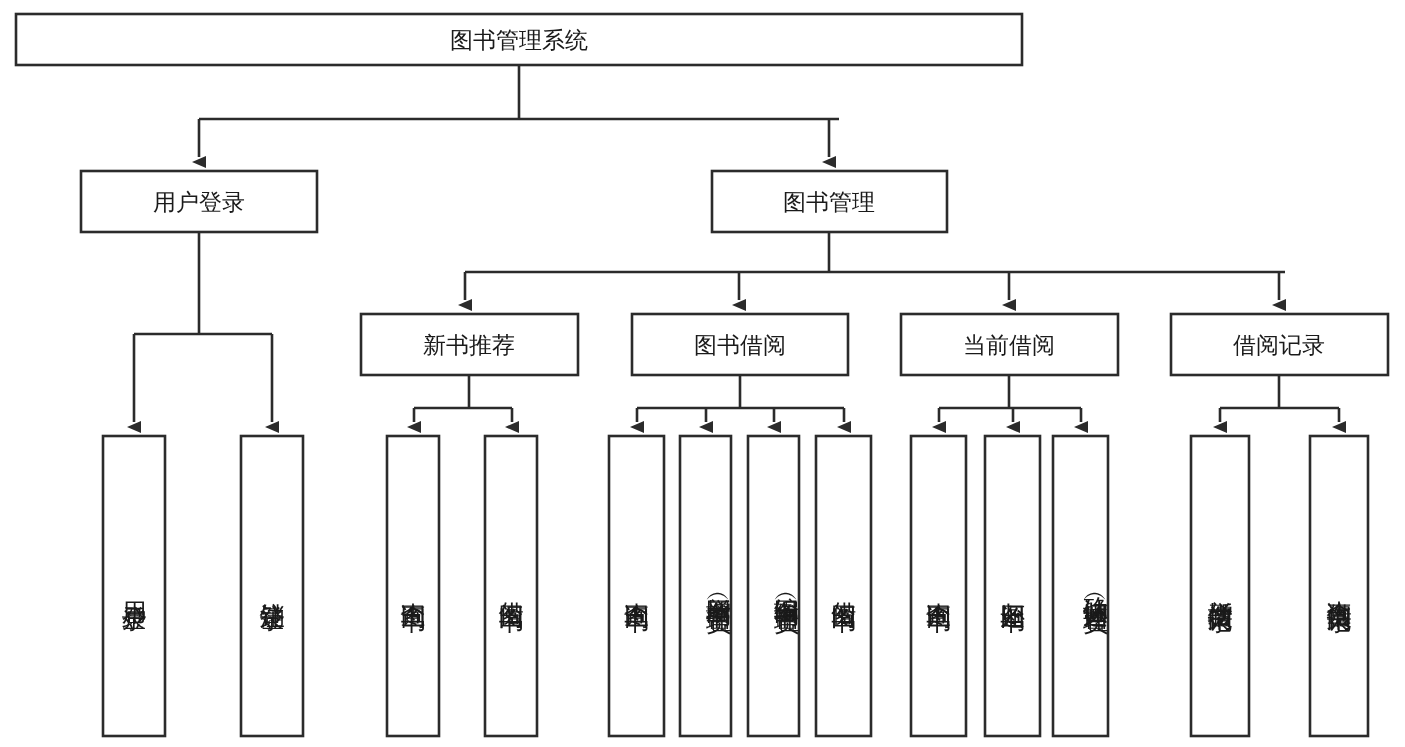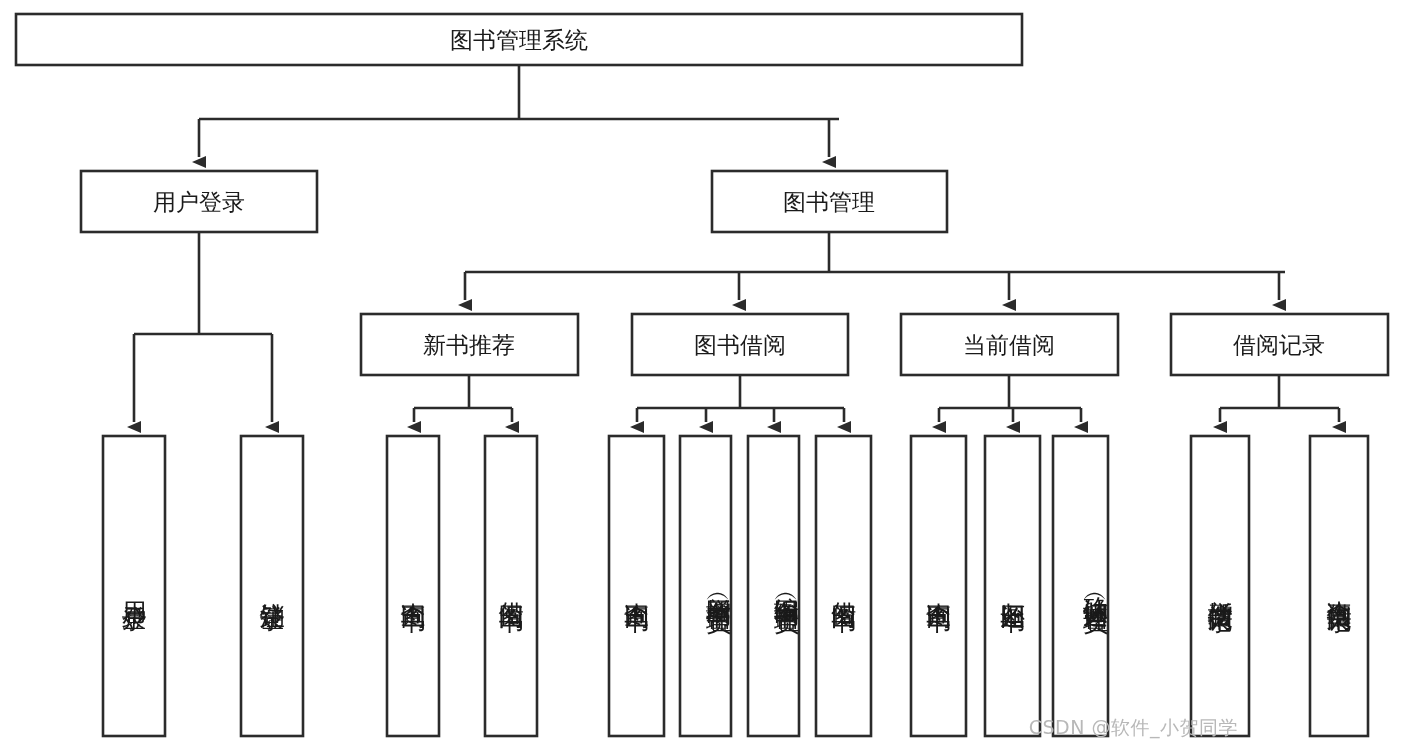--- a/index.html
+++ b/index.html
@@ -204,14 +204,13 @@
   <div class="leaf-label" style="left:609px;  top:436px; width:55px; height:300px;">查询图书</div>
   <div class="leaf-label" style="left:680px;  top:436px; width:51px; height:300px; align-items:flex-start;">新增图书（管理员）</div>
   <div class="leaf-label" style="left:748px;  top:436px; width:51px; height:300px; align-items:flex-start;">编辑图书（管理员）</div>
   <div class="leaf-label" style="left:816px;  top:436px; width:55px; height:300px;">借阅图书</div>
   <div class="leaf-label" style="left:911px;  top:436px; width:55px; height:300px;">查询图书</div>
   <div class="leaf-label" style="left:985px;  top:436px; width:55px; height:300px;">归还图书</div>
   <div class="leaf-label" style="left:1053px; top:436px; width:55px; height:300px; align-items:flex-start;">确认归还（管理员）</div>
   <div class="leaf-label" style="left:1191px; top:436px; width:58px; height:300px;">新增借阅记录</div>
   <div class="leaf-label" style="left:1310px; top:436px; width:58px; height:300px;">查询借阅记录</div>
 
-  <div class="watermark">CSDN @软件_小贺同学</div>
 </div>
 
 </body></html>

